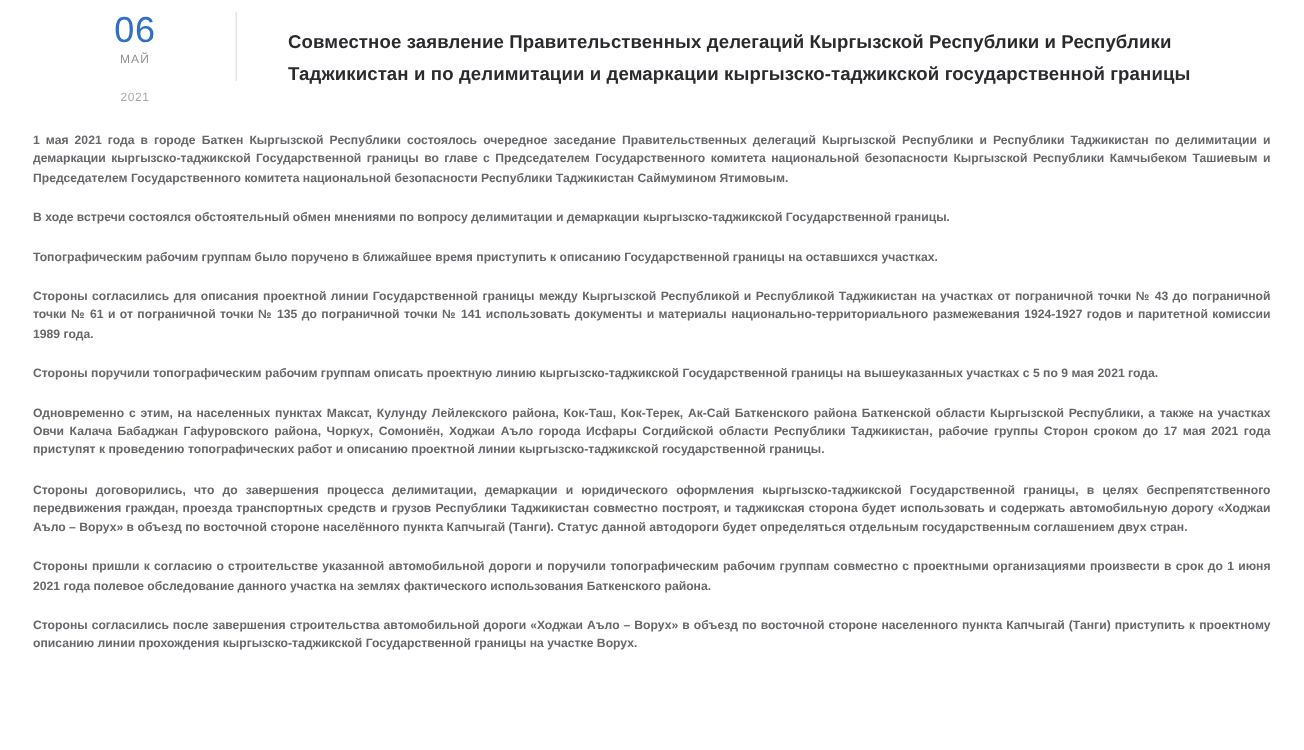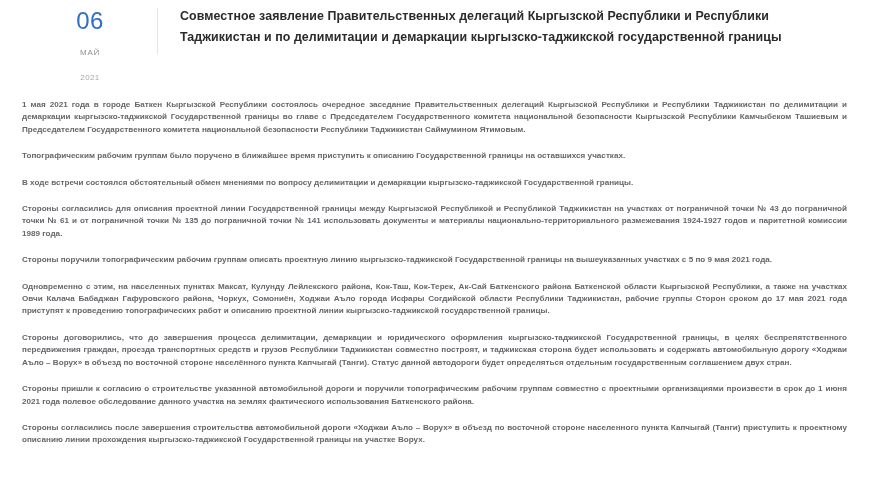--- a/index.html
+++ b/index.html
@@ -55,38 +55,38 @@
     font-weight: 400;
     color: #2f6fc4;
     letter-spacing: 0.5px;
   }
   .date-month {
     font-size: 8px;
     line-height: 12px;
     color: #8f9098;
     letter-spacing: 0.8px;
     text-transform: uppercase;
-    margin-top: 14px;
+    margin-top: 1px;
   }
   .date-year {
     font-size: 8px;
     line-height: 11px;
     color: #a7a8af;
     letter-spacing: 0.4px;
     margin-top: 13px;
   }
 
   .title-block {
     flex: 1 1 auto;
     padding-left: 22px;
     padding-right: 6px;
     box-sizing: border-box;
   }
   .article-title {
-    margin: 0;
+    margin: 12px;
     font-size: 12.4px;
     line-height: 21px;
     font-weight: bold;
     color: #2b2b2e;
     letter-spacing: 0.08px;
   }
 
   
   .article-body {
     padding: 16px 22px 0 22px;
@@ -119,22 +119,22 @@
     </div>
 
     <div class="title-block">
       <h1 class="article-title">Совместное заявление Правительственных делегаций Кыргызской Республики и Республики Таджикистан и по делимитации и демаркации кыргызско-таджикской государственной границы</h1>
     </div>
 
   </div>
 
   <div class="article-body">
       <p>1 мая 2021 года в городе Баткен Кыргызской Республики состоялось очередное заседание Правительственных делегаций Кыргызской Республики и Республики Таджикистан по делимитации и демаркации кыргызско-таджикской Государственной границы во главе с Председателем Государственного комитета национальной безопасности Кыргызской Республики Камчыбеком Ташиевым и Председателем Государственного комитета национальной безопасности Республики Таджикистан Саймумином Ятимовым.</p>
+      <p>В ходе встречи состоялся обстоятельный обмен мнениями по вопросу делимитации и демаркации кыргызско-таджикской Государственной границы.</p>
       <p>Топографическим рабочим группам было поручено в ближайшее время приступить к описанию Государственной границы на оставшихся участках.</p>
-      <p>В ходе встречи состоялся обстоятельный обмен мнениями по вопросу делимитации и демаркации кыргызско-таджикской Государственной границы.</p>
       <p>Стороны согласились для описания проектной линии Государственной границы между Кыргызской Республикой и Республикой Таджикистан на участках от пограничной точки № 43 до пограничной точки № 61 и от пограничной точки № 135 до пограничной точки № 141 использовать документы и материалы национально-территориального размежевания 1924-1927 годов и паритетной комиссии 1989 года.</p>
       <p>Стороны поручили топографическим рабочим группам описать проектную линию кыргызско-таджикской Государственной границы на вышеуказанных участках с 5 по 9 мая 2021 года.</p>
       <p>Одновременно с этим, на населенных пунктах Максат, Кулунду Лейлекского района, Кок-Таш, Кок-Терек, Ак-Сай Баткенского района Баткенской области Кыргызской Республики, а также на участках Овчи Калача Бабаджан Гафуровского района, Чоркух, Сомониён, Ходжаи Аъло города Исфары Согдийской области Республики Таджикистан, рабочие группы Сторон сроком до 17 мая 2021 года приступят к проведению топографических работ и описанию проектной линии кыргызско-таджикской государственной границы.</p>
       <p>Стороны договорились, что до завершения процесса делимитации, демаркации и юридического оформления кыргызско-таджикской Государственной границы, в целях беспрепятственного передвижения граждан, проезда транспортных средств и грузов Республики Таджикистан совместно построят, и таджикская сторона будет использовать и содержать автомобильную дорогу «Ходжаи Аъло – Ворух» в объезд по восточной стороне населённого пункта Капчыгай (Танги). Статус данной автодороги будет определяться отдельным государственным соглашением двух стран.</p>
       <p>Стороны пришли к согласию о строительстве указанной автомобильной дороги и поручили топографическим рабочим группам совместно с проектными организациями произвести в срок до 1 июня 2021 года полевое обследование данного участка на землях фактического использования Баткенского района.</p>
       <p>Стороны согласились после завершения строительства автомобильной дороги «Ходжаи Аъло – Ворух» в объезд по восточной стороне населенного пункта Капчыгай (Танги) приступить к проектному описанию линии прохождения кыргызско-таджикской Государственной границы на участке Ворух.</p>
     </div>
 
 </div>
 

